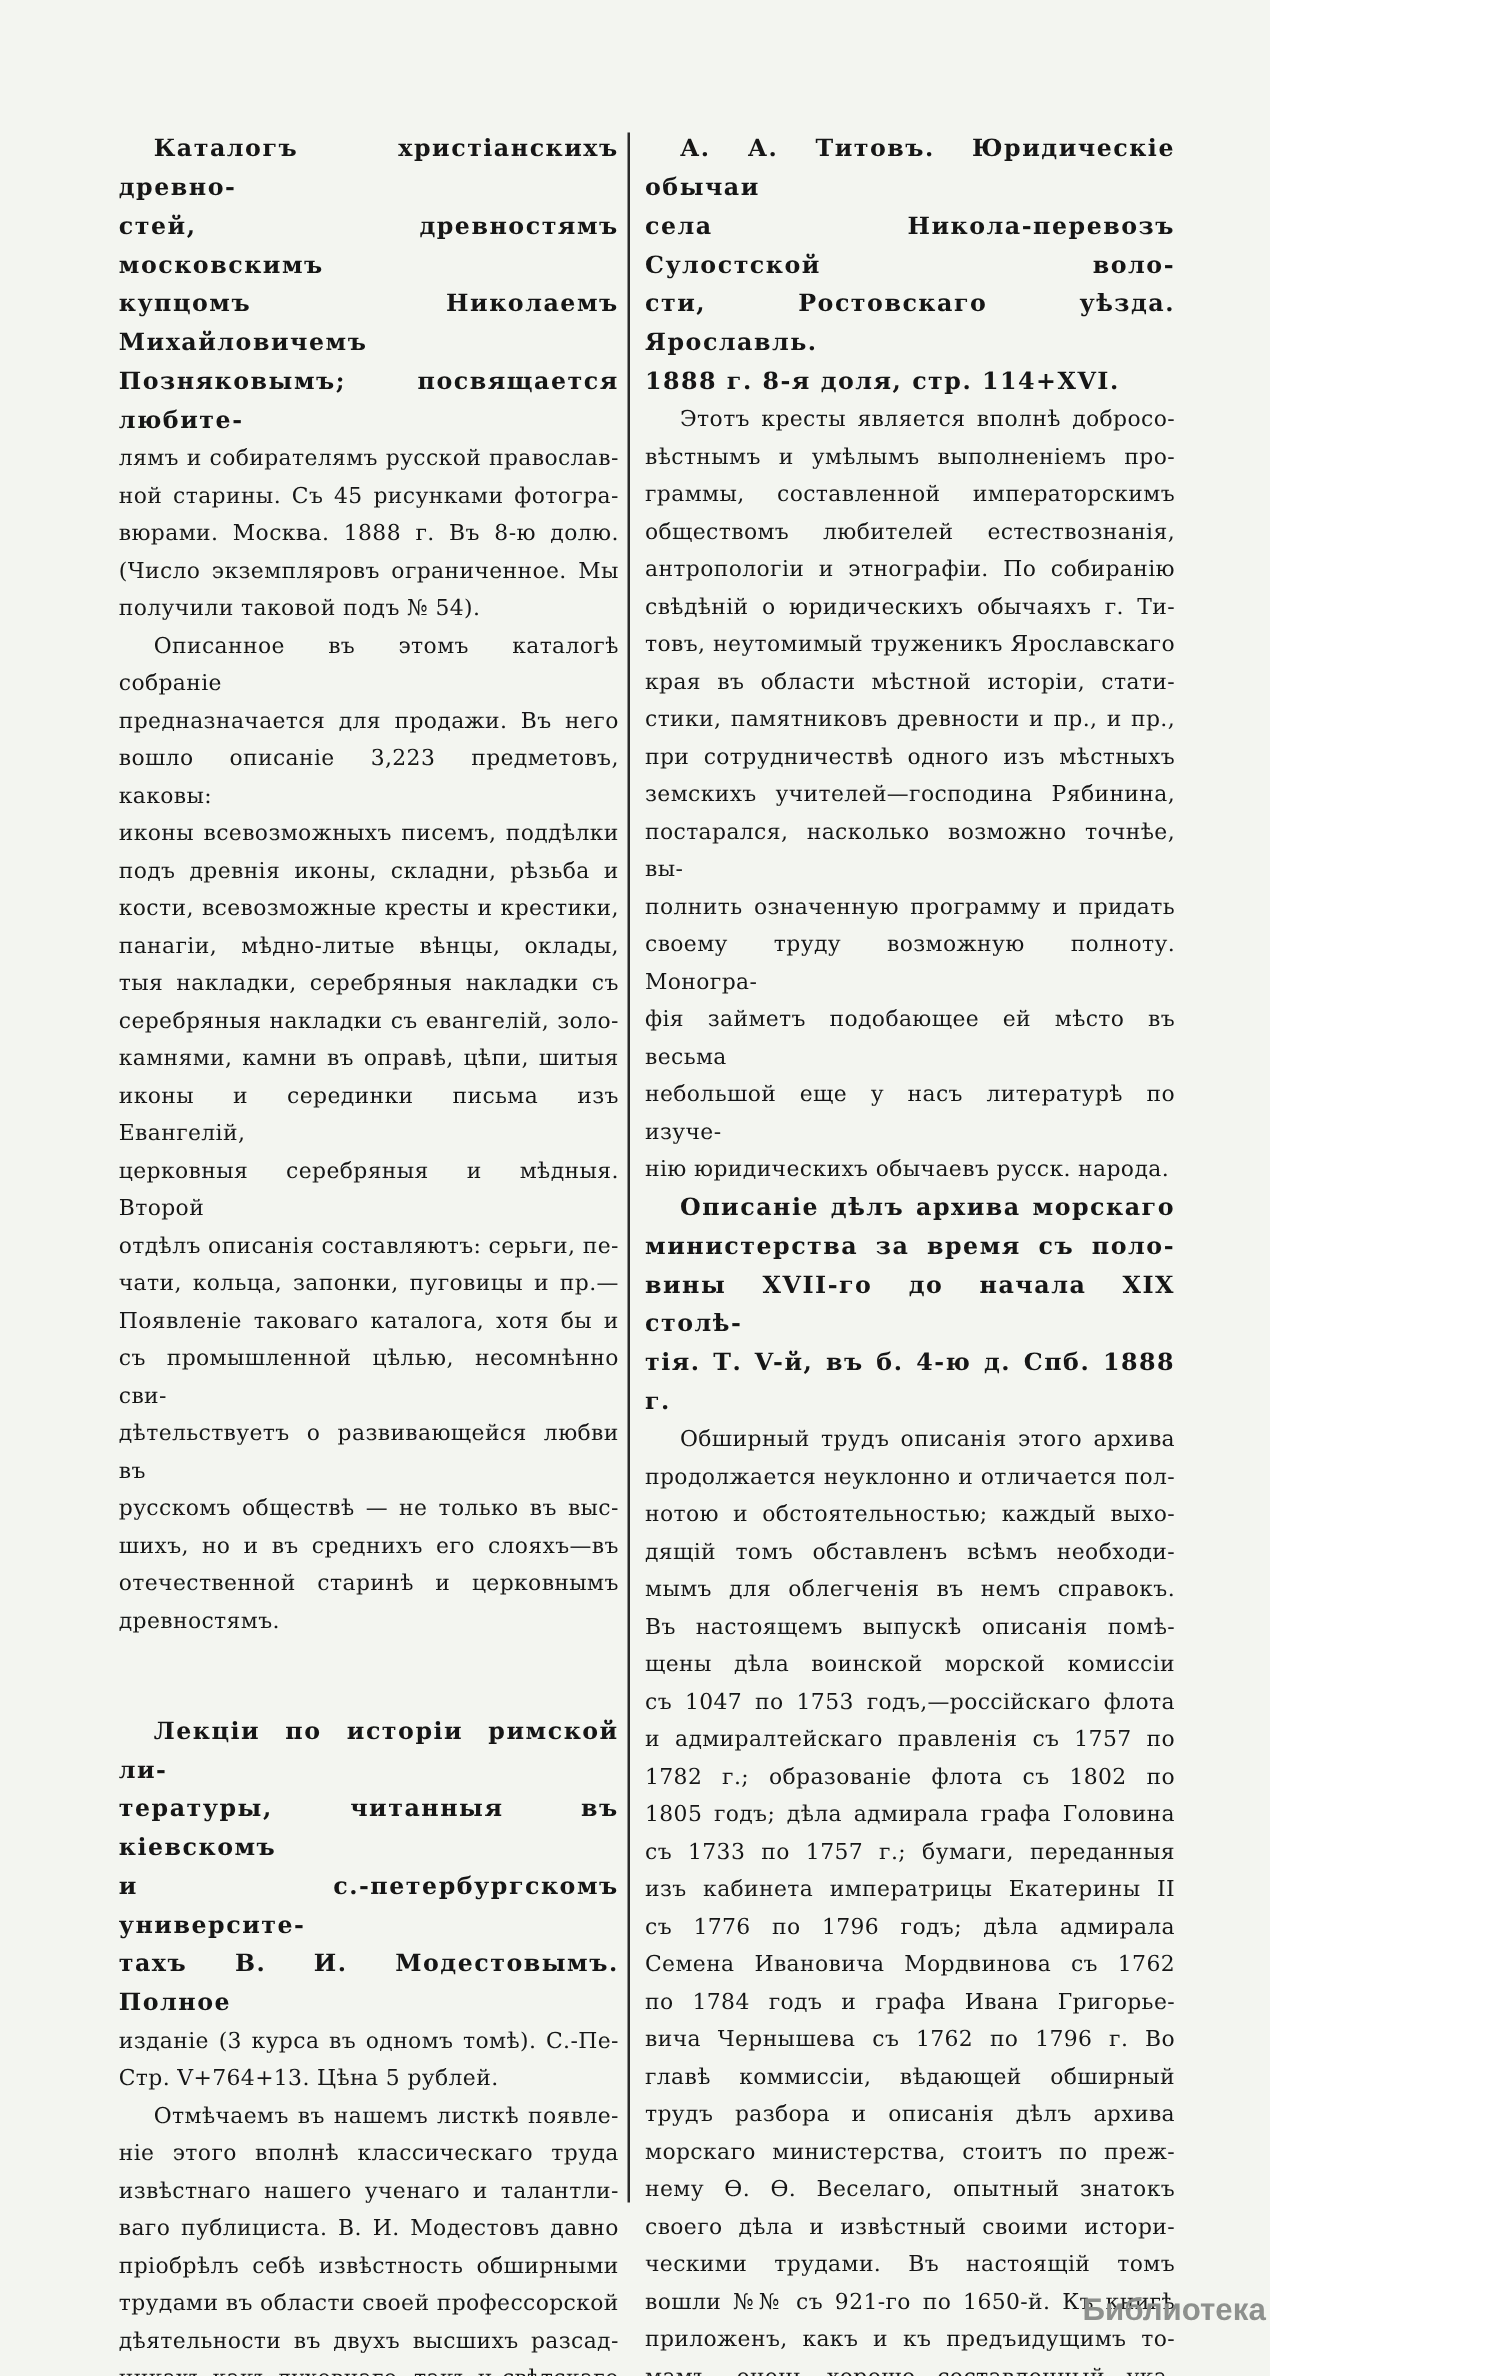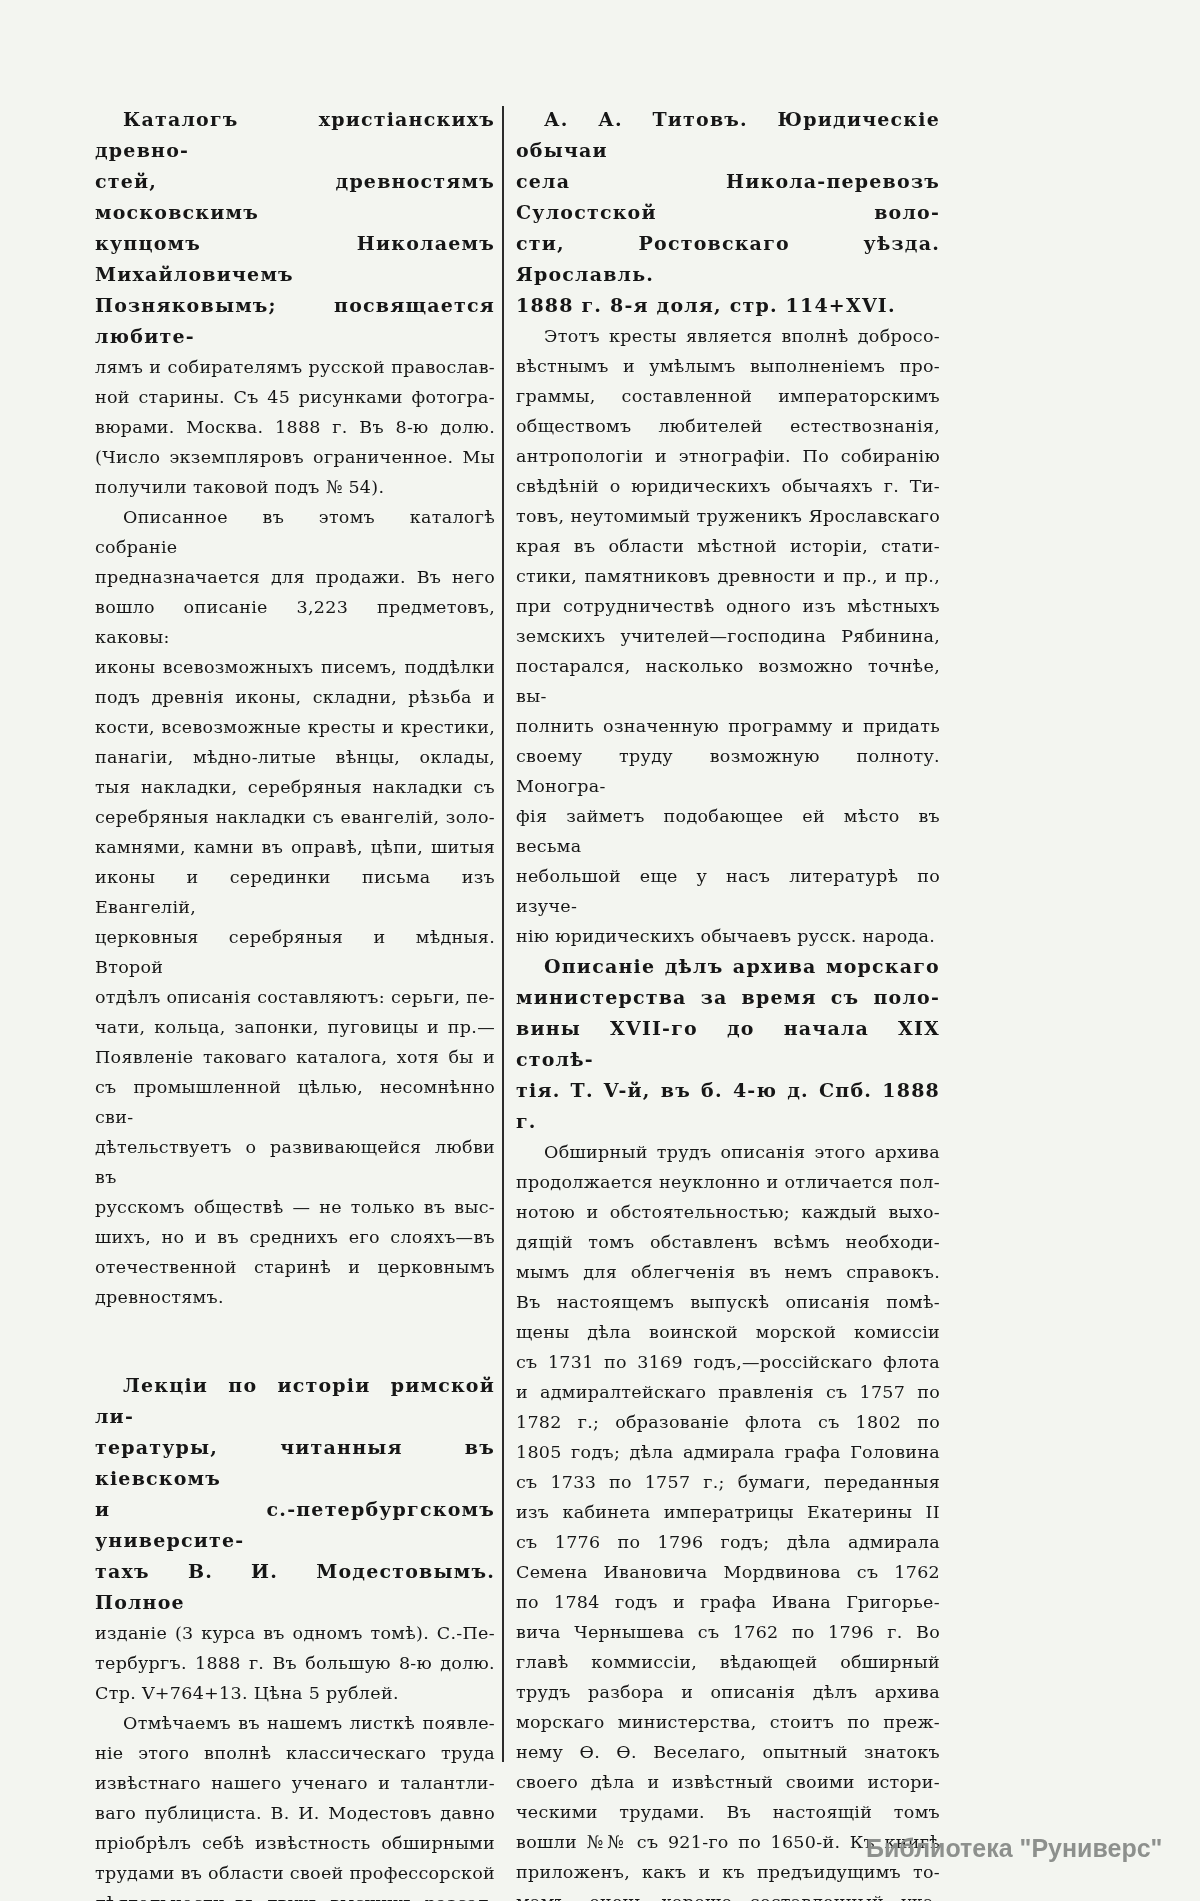--- a/index.html
+++ b/index.html
@@ -1,18 +1,18 @@
 <!DOCTYPE html>
 <html><head>
 <meta charset="utf-8">
 <style>
   html, body { margin: 0; padding: 0; }
   .page {
     position: relative;
-    width: 1200px;
+    width: 1016px;
     height: 1901px;
     background: #f3f5f0;
     font-family: "DejaVu Serif", "Liberation Serif", serif;
     color: #161616;
     overflow: hidden;
   }
   .column { position: absolute; top: 104px; }
   .column-left  { left: 95px;  width: 400px; }
   .column-right { left: 516px; width: 424px; }
   .divider {
@@ -89,21 +89,20 @@
         <div class="line last">древностямъ.</div>
       </div>
       <div class="block title" style="margin-top: 58px;">
         <div class="line indent">Лекціи по исторіи римской ли-</div>
         <div class="line">тературы, читанныя въ кіевскомъ</div>
         <div class="line">и с.-петербургскомъ университе-</div>
         <div class="line last">тахъ В. И. Модестовымъ. Полное</div>
       </div>
       <div class="block body">
         <div class="line">изданіе (3 курса въ одномъ томѣ). С.-Пе-</div>
-        <div class="line">тербургъ. 1888 г. Въ большую 8-ю долю.</div>
         <div class="line last">Стр. V+764+13. Цѣна 5 рублей.</div>
       </div>
       <div class="block body">
         <div class="line indent">Отмѣчаемъ въ нашемъ листкѣ появле-</div>
         <div class="line">ніе этого вполнѣ классическаго труда</div>
         <div class="line">извѣстнаго нашего ученаго и талантли-</div>
         <div class="line">ваго публициста. В. И. Модестовъ давно</div>
         <div class="line">пріобрѣлъ себѣ извѣстность обширными</div>
         <div class="line">трудами въ области своей профессорской</div>
         <div class="line">дѣятельности въ двухъ высшихъ разсад-</div>
@@ -144,21 +143,21 @@
         <div class="line last">тія. Т. V-й, въ б. 4-ю д. Спб. 1888 г.</div>
       </div>
       <div class="block body">
         <div class="line indent">Обширный трудъ описанія этого архива</div>
         <div class="line">продолжается неуклонно и отличается пол-</div>
         <div class="line">нотою и обстоятельностью; каждый выхо-</div>
         <div class="line">дящій томъ обставленъ всѣмъ необходи-</div>
         <div class="line">мымъ для облегченія въ немъ справокъ.</div>
         <div class="line">Въ настоящемъ выпускѣ описанія помѣ-</div>
         <div class="line">щены дѣла воинской морской комиссіи</div>
-        <div class="line">съ 1731 по 3169 годъ,—россійскаго флота</div>
+        <div class="line">съ 1047 по 1753 годъ,—россійскаго флота</div>
         <div class="line">и адмиралтейскаго правленія съ 1757 по</div>
         <div class="line">1782 г.; образованіе флота съ 1802 по</div>
         <div class="line">1805 годъ; дѣла адмирала графа Головина</div>
         <div class="line">съ 1733 по 1757 г.; бумаги, переданныя</div>
         <div class="line">изъ кабинета императрицы Екатерины II</div>
         <div class="line">съ 1776 по 1796 годъ; дѣла адмирала</div>
         <div class="line">Семена Ивановича Мордвинова съ 1762</div>
         <div class="line">по 1784 годъ и графа Ивана Григорье-</div>
         <div class="line">вича Чернышева съ 1762 по 1796 г. Во</div>
         <div class="line">главѣ коммиссіи, вѣдающей обширный</div>

